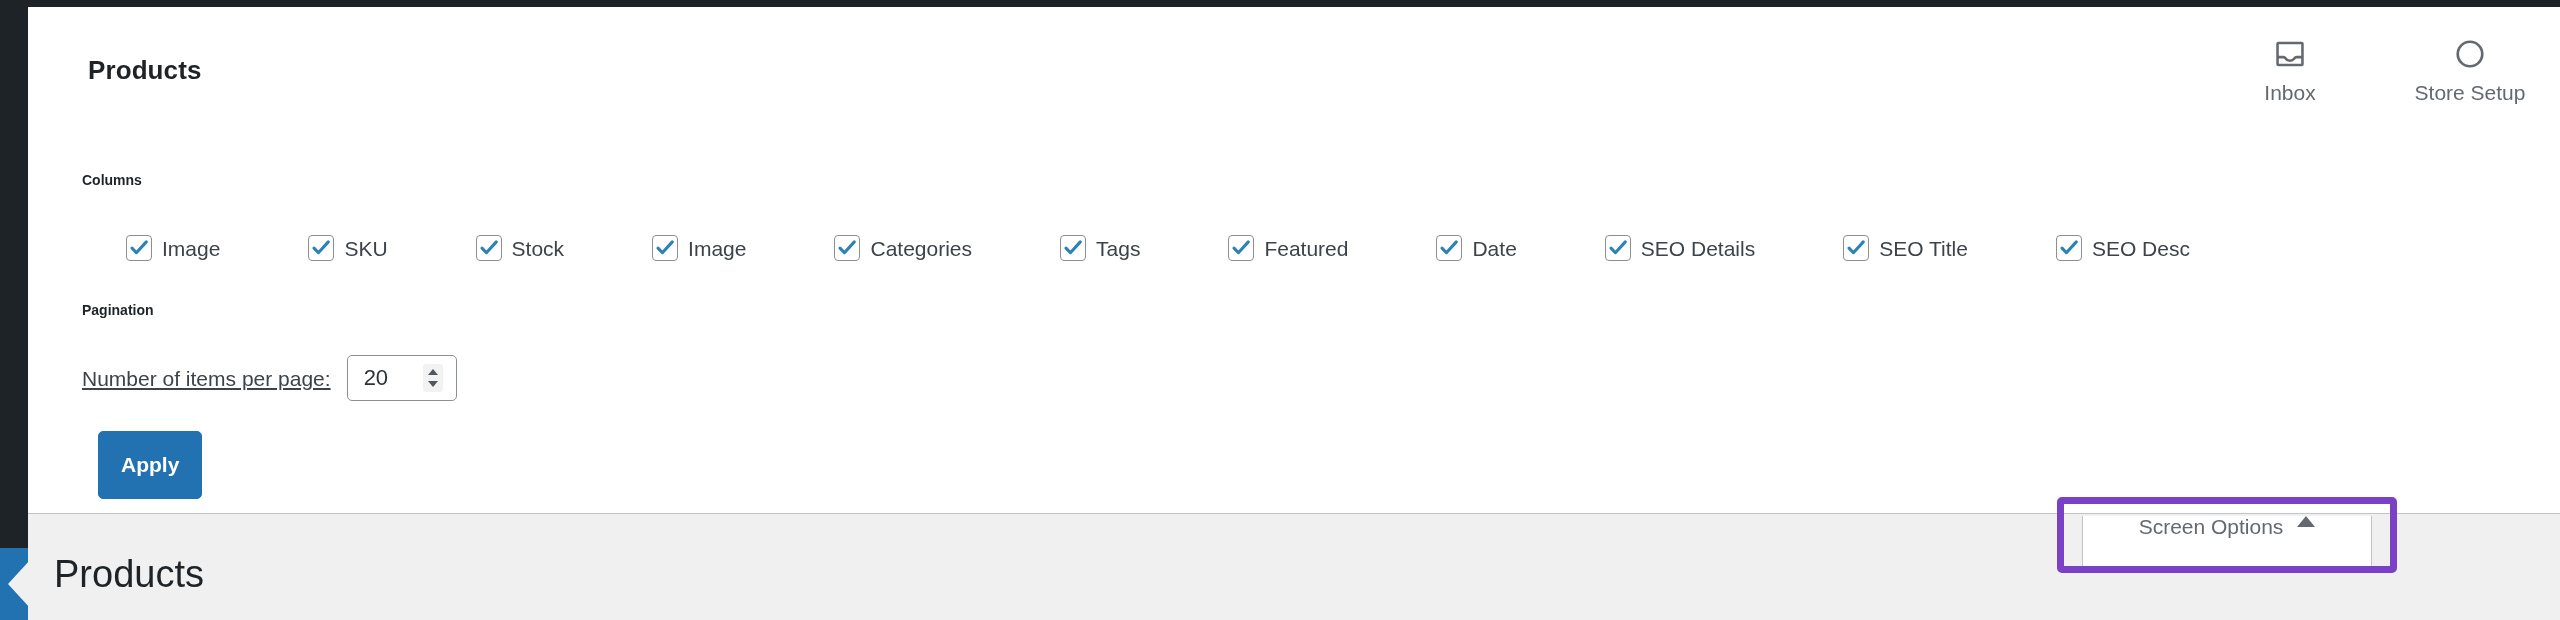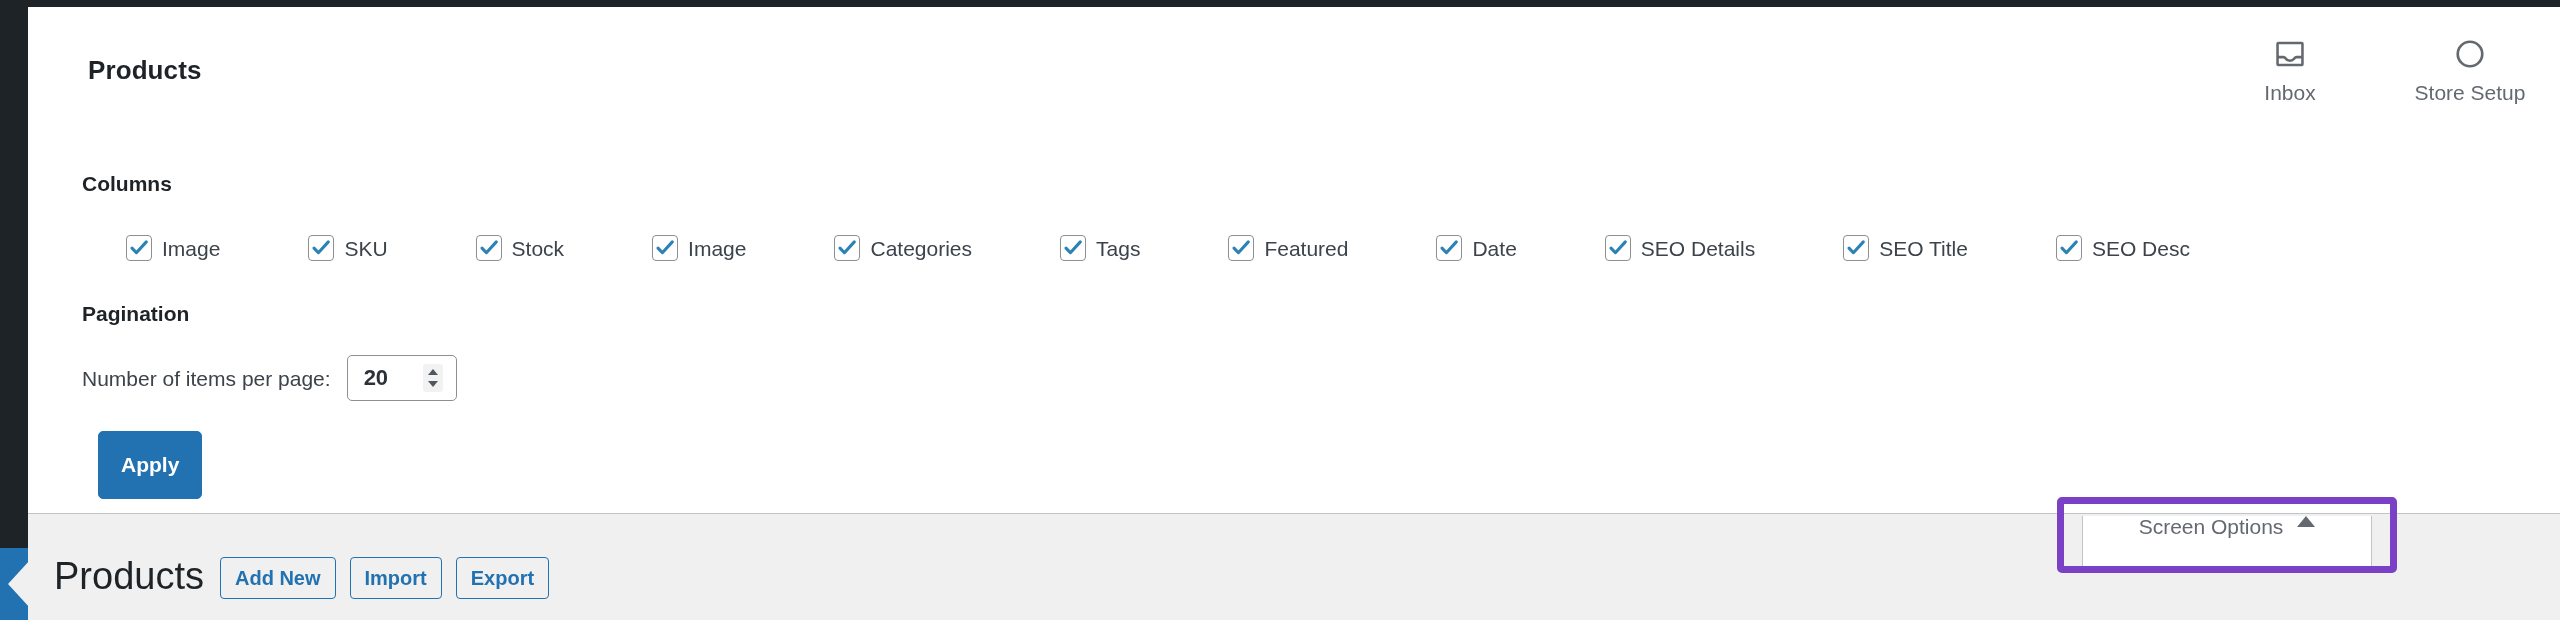--- a/index.html
+++ b/index.html
@@ -121,21 +121,21 @@
   .activity-label {
     font-size: 21px;
     color: #646970;
     line-height: 1;
   }
 
   
   .legend {
     position: absolute;
     left: 54px;
-    font-size: 21px;
+    font-size: 14px;
     font-weight: bold;
     color: #1d2327;
   }
   .legend-columns { top: 165px; }
   .legend-pagination { top: 295px; }
 
   .columns-row {
     position: absolute;
     left: 54px;
     top: 228px;
@@ -184,41 +184,41 @@
     top: 348px;
     display: flex;
     align-items: center;
     gap: 16px;
   }
 
   .pagination-label {
     font-size: 21px;
     color: #3c434a;
     line-height: 1;
+    text-decoration: underline;
   }
 
   .per-page-field {
     position: relative;
     width: 110px;
     height: 46px;
     border: 1px solid #8c8f94;
     border-radius: 5px;
     background: #fff;
     display: flex;
     align-items: center;
     box-shadow: 0 0 0 transparent;
   }
   .per-page-value {
     position: absolute;
     left: 16px;
     top: 50%;
     transform: translateY(-50%);
     font-size: 22px;
     color: #2c3338;
-    font-weight: bold;
   }
   .spinner {
     position: absolute;
     right: 13px;
     top: 50%;
     transform: translateY(-50%);
     width: 20px;
     height: 28px;
     background: #f2f2f2;
     border-radius: 3px;
@@ -482,25 +482,20 @@
       </div>
     </div>
 
     <button class="apply-button">Apply</button>
 
   </div>
 
   <div class="page-header">
     <div class="page-header-inner">
       <span class="page-heading">Products</span>
-      <div class="page-actions" style="display:flex; align-items:center; gap:14px;">
-          <button class="page-action">Add New</button>
-          <button class="page-action">Import</button>
-          <button class="page-action">Export</button>
-        </div>
     </div>
   </div>
 
   <div class="screen-options-tab">
     <span class="so-label">Screen Options</span>
     <span class="so-caret"></span>
   </div>
 
   <div class="annotation-box"></div>
 

